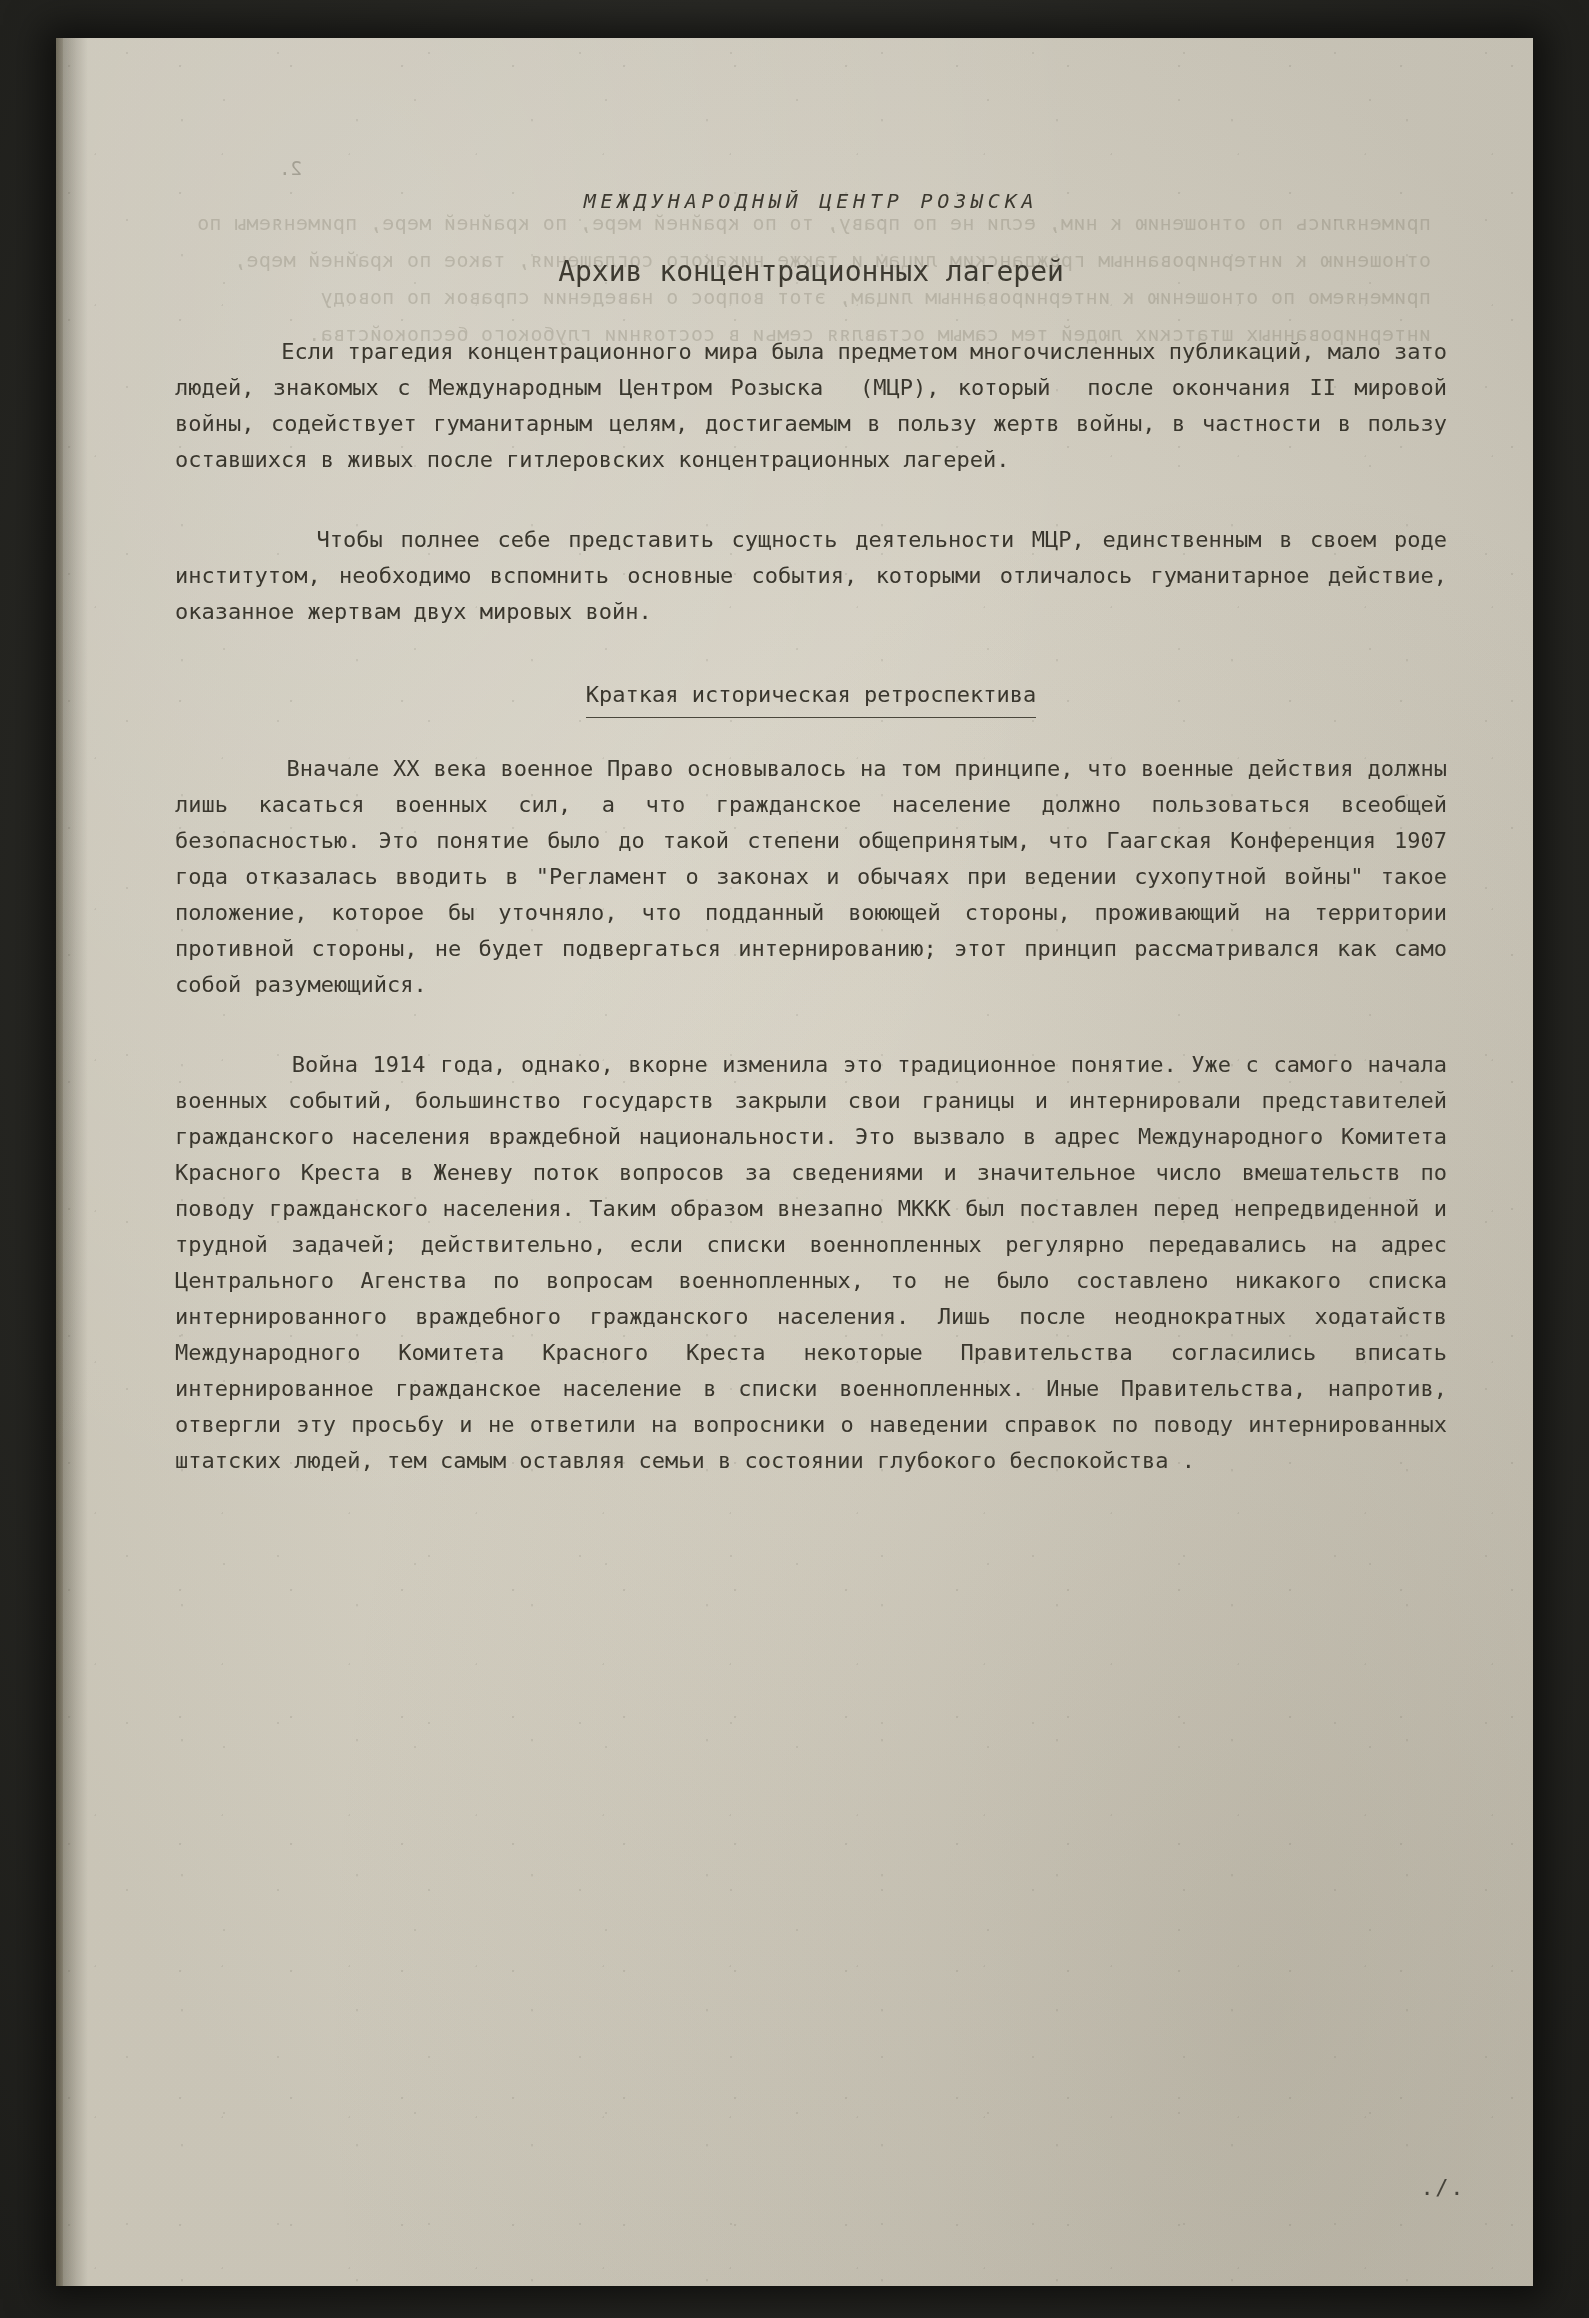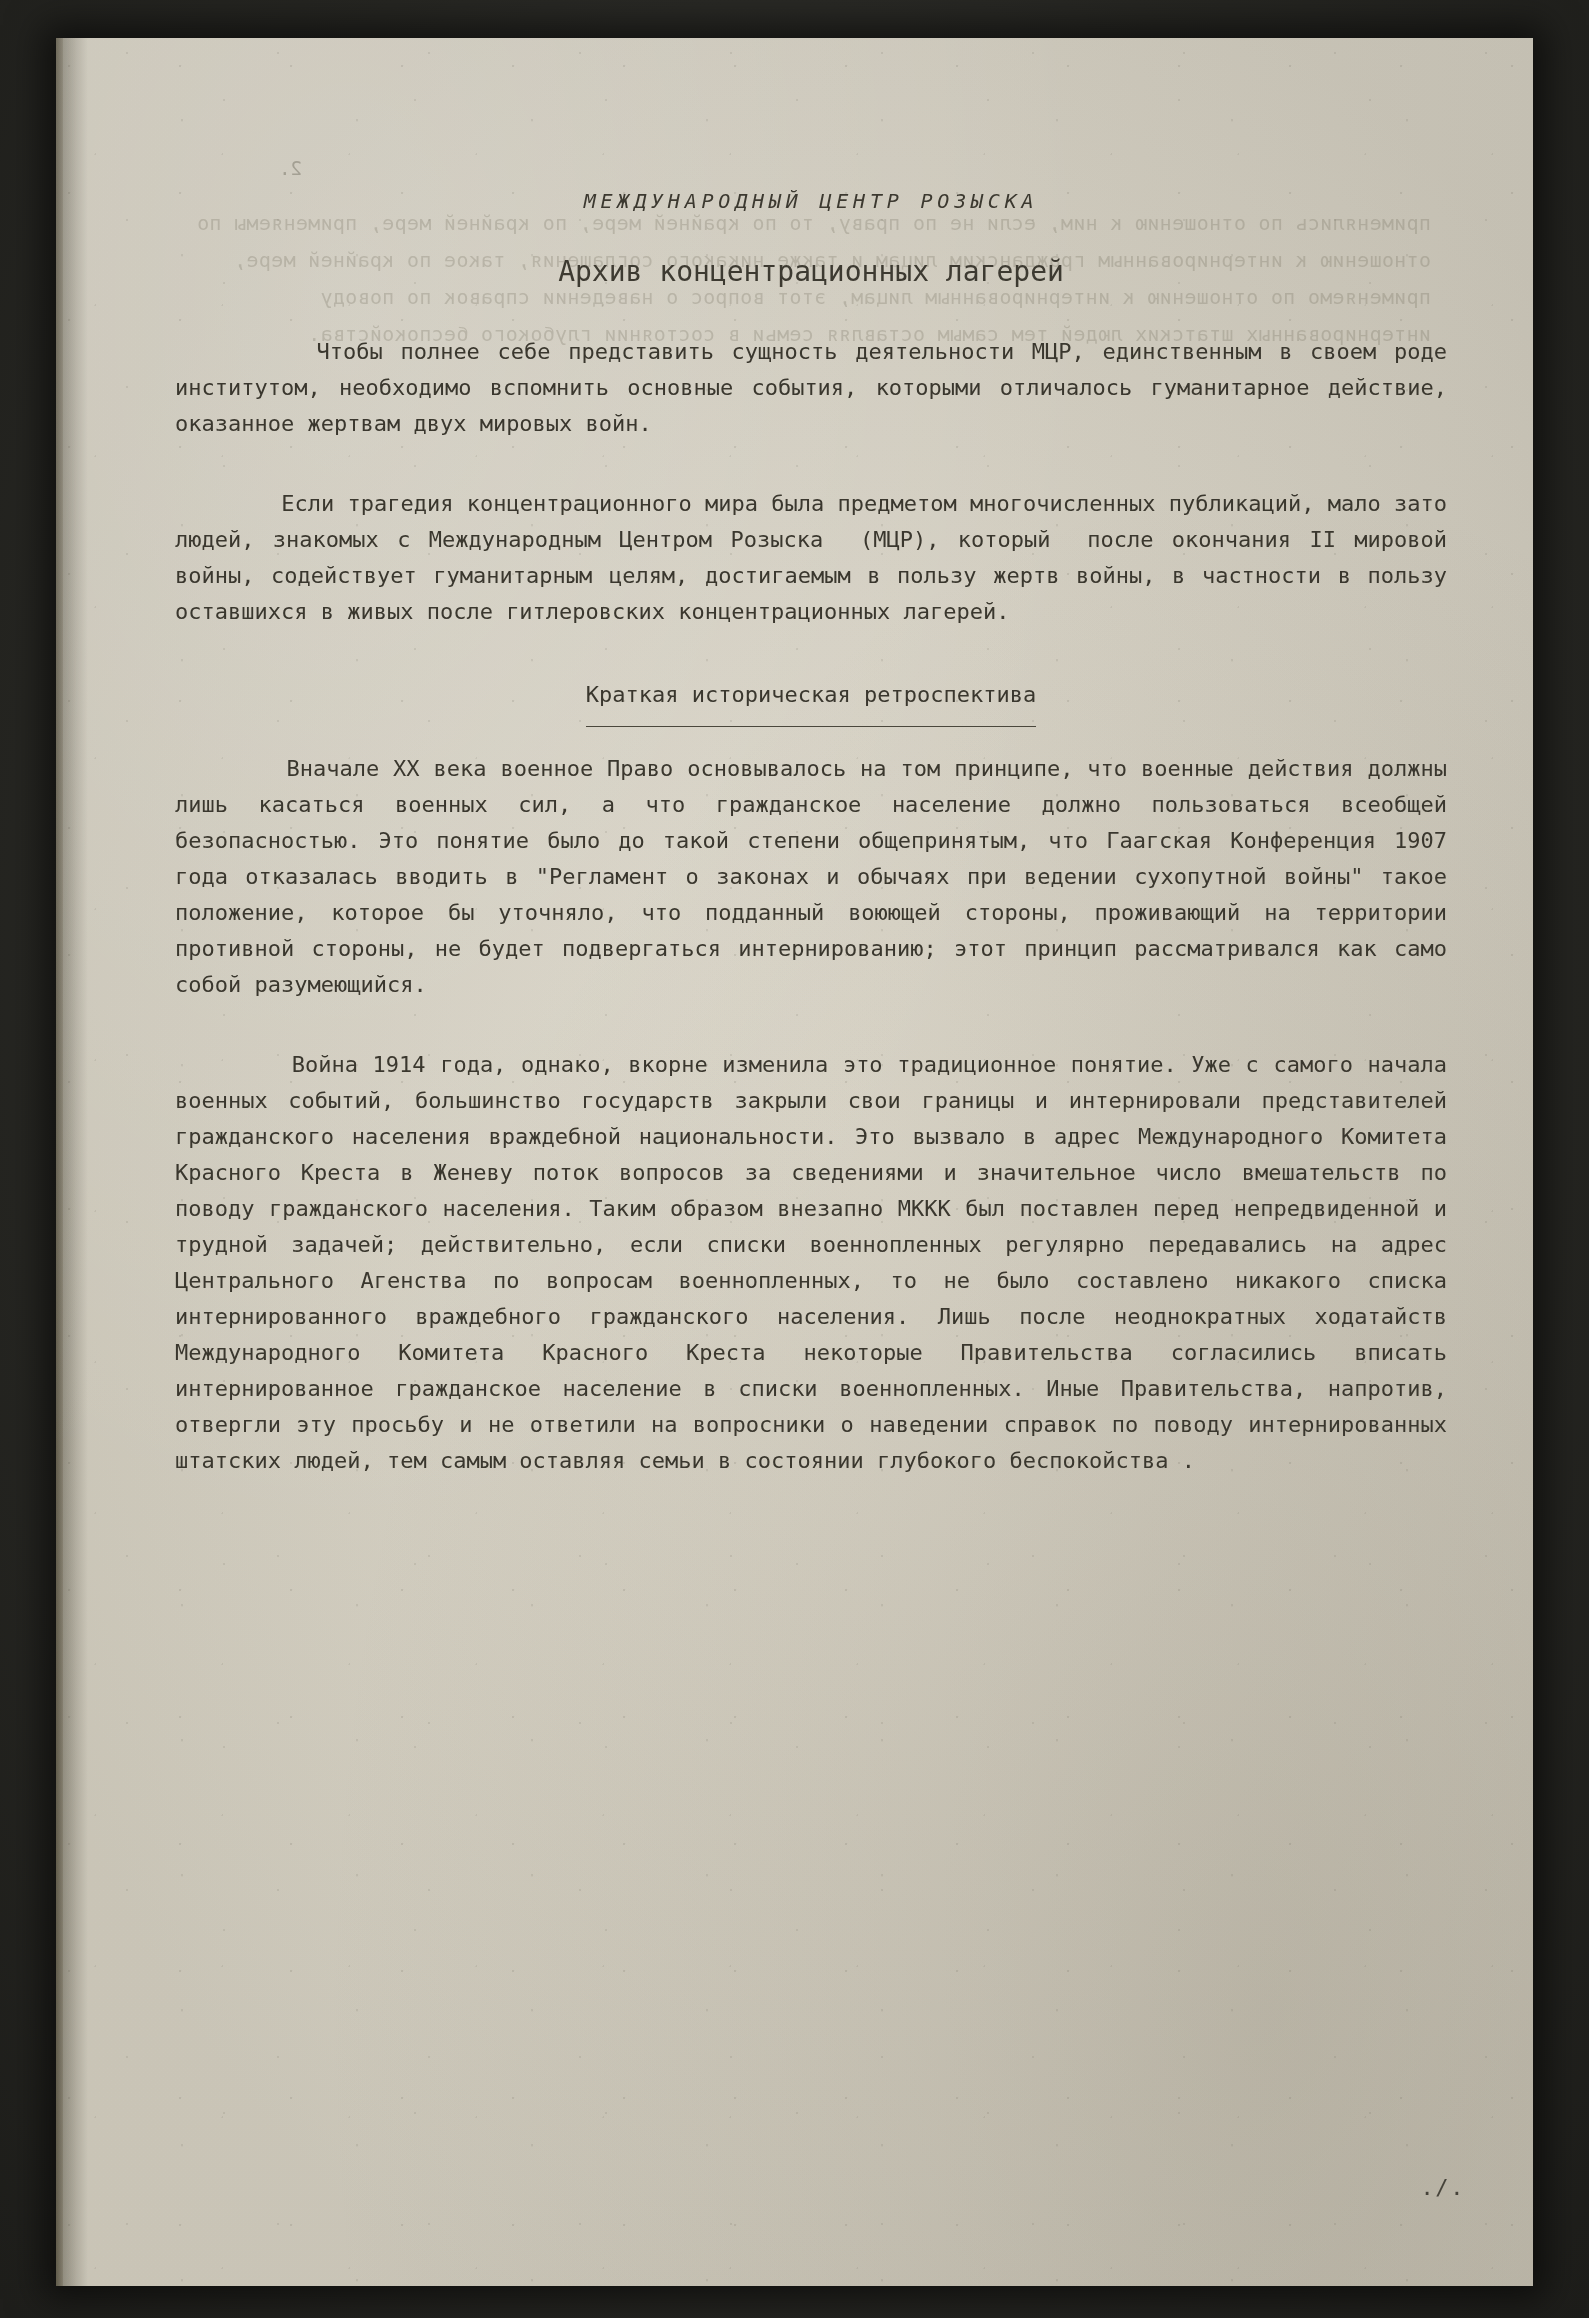--- a/index.html
+++ b/index.html
@@ -121,21 +121,21 @@
   }
 
   .section-heading {
     margin-top: 52px;
     text-align: center;
     font-size: 22px;
     color: #3a372e;
   }
   .section-heading span {
     border-bottom: 1.6px solid #4a473c;
-    padding-bottom: 19px;
+    padding-bottom: 10px;
   }
 
   .footer-mark {
     position: absolute;
     right: 68px;
     bottom: 86px;
     font-size: 22px;
     color: #46433a;
     letter-spacing: 1.6px;
   }
@@ -169,22 +169,22 @@
     <div class="page-number">2.</div>
 
     <div class="content">
 
       <h1 class="doc-title">МЕЖДУНАРОДНЫЙ  ЦЕНТР   РОЗЫСКА</h1>
 
       <div class="subtitle">
         <div>Архив концентрационных лагерей</div>
       </div>
 
+      <p class="para">        Если трагедия концентрационного мира была предметом многочисленных публикаций, мало зато людей, знакомых с Международным Центром Розыска  (МЦР), который  после окончания II мировой войны, содействует гуманитарным целям, достигаемым в пользу жертв войны, в частности в пользу оставшихся в живых после гитлеровских концентрационных лагерей.</p>
       <p class="para">        Чтобы полнее себе представить сущность деятельности МЦР, единственным в своем роде институтом, необходимо вспомнить основные события, которыми отличалось гуманитарное действие, оказанное жертвам двух мировых войн.</p>
-      <p class="para">        Если трагедия концентрационного мира была предметом многочисленных публикаций, мало зато людей, знакомых с Международным Центром Розыска  (МЦР), который  после окончания II мировой войны, содействует гуманитарным целям, достигаемым в пользу жертв войны, в частности в пользу оставшихся в живых после гитлеровских концентрационных лагерей.</p>
 
       <div class="section-heading">
         <span>Краткая историческая ретроспектива</span>
       </div>
 
       <p class="para">        Вначале XX века военное Право основывалось на том принципе, что военные действия должны лишь касаться военных сил, а что гражданское население должно пользоваться всеобщей безопасностью. Это понятие было до такой степени общепринятым, что Гаагская Конференция 1907 года отказалась вводить в "Регламент о законах и обычаях при ведении сухопутной войны" такое положение, которое бы уточняло, что подданный воюющей стороны, проживающий на территории противной стороны, не будет подвергаться интернированию; этот принцип рассматривался как само собой разумеющийся.</p>
       <p class="para">        Война 1914 года, однако, вкорне изменила это традиционное понятие. Уже с самого начала военных событий, большинство государств закрыли свои границы и интернировали представителей гражданского населения враждебной национальности. Это вызвало в адрес Международного Комитета Красного Креста в Женеву поток вопросов за сведениями и значительное число вмешательств по поводу гражданского населения. Таким образом внезапно МККК был поставлен перед непредвиденной и трудной задачей; действительно, если списки военнопленных регулярно передавались на адрес Центрального Агенства по вопросам военнопленных, то не было составлено никакого списка интернированного враждебного гражданского населения. Лишь после неоднократных ходатайств Международного Комитета Красного Креста некоторые Правительства согласились вписать интернированное гражданское население в списки военнопленных. Иные Правительства, напротив, отвергли эту просьбу и не ответили на вопросники о наведении справок по поводу интернированных штатских людей, тем самым оставляя семьи в состоянии глубокого беспокойства .</p>
 
     </div>
 

